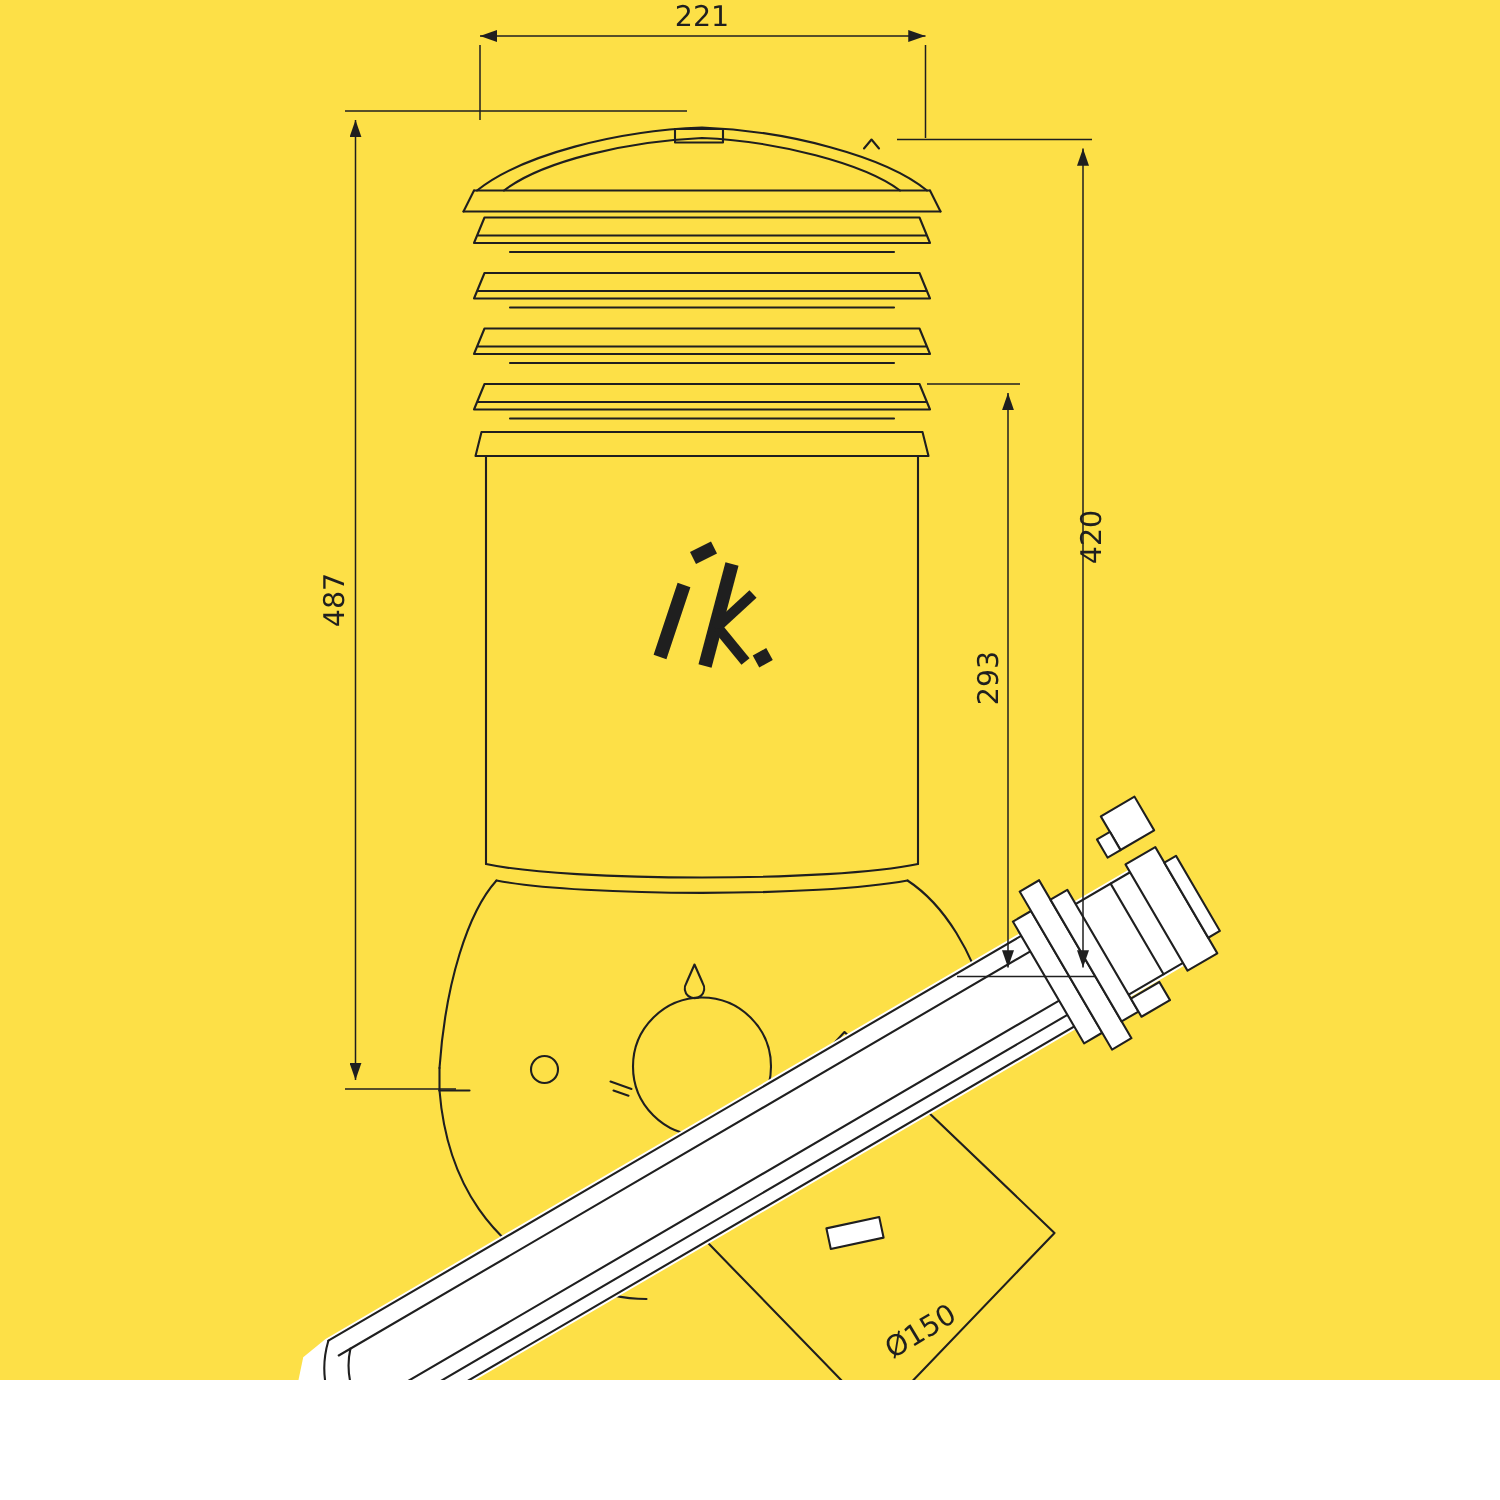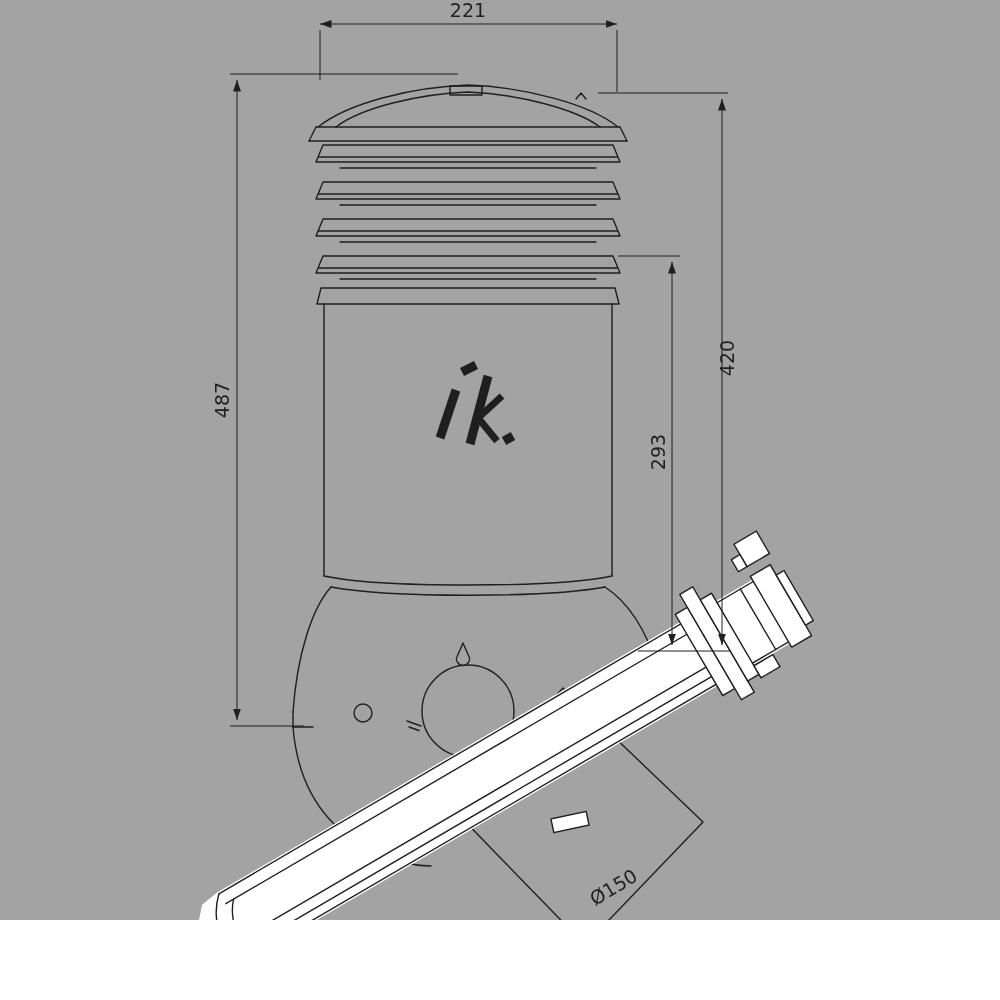--- a/index.html
+++ b/index.html
@@ -1,16 +1,16 @@
 <!DOCTYPE html>
 <html><head>
 <meta charset="utf-8">
 <style>
   html,body{margin:0;padding:0;background:#ffffff;}
-  .canvas{position:relative;width:1000px;height:920px;background:#a3a3a3;overflow:hidden;}
+  .canvas{position:relative;width:1000px;height:920px;background:#fde047;overflow:hidden;}
   svg{position:absolute;left:0;top:0;}
   .ln{fill:none;stroke:#1f1f1f;stroke-width:1.4;stroke-linecap:round;stroke-linejoin:round;}
   .fw{fill:#ffffff;stroke:#1f1f1f;stroke-width:1.4;stroke-linejoin:round;}
   .mask{fill:#ffffff;stroke:none;}
   .dim{fill:none;stroke:#1f1f1f;stroke-width:1;}
   .dimtxt{font-family:"DejaVu Sans","Liberation Sans",sans-serif;font-size:19px;fill:#1f1f1f;}
   .lg{fill:none;stroke:#1f1f1f;stroke-linecap:butt;}
 </style>
 </head>
 <body>

